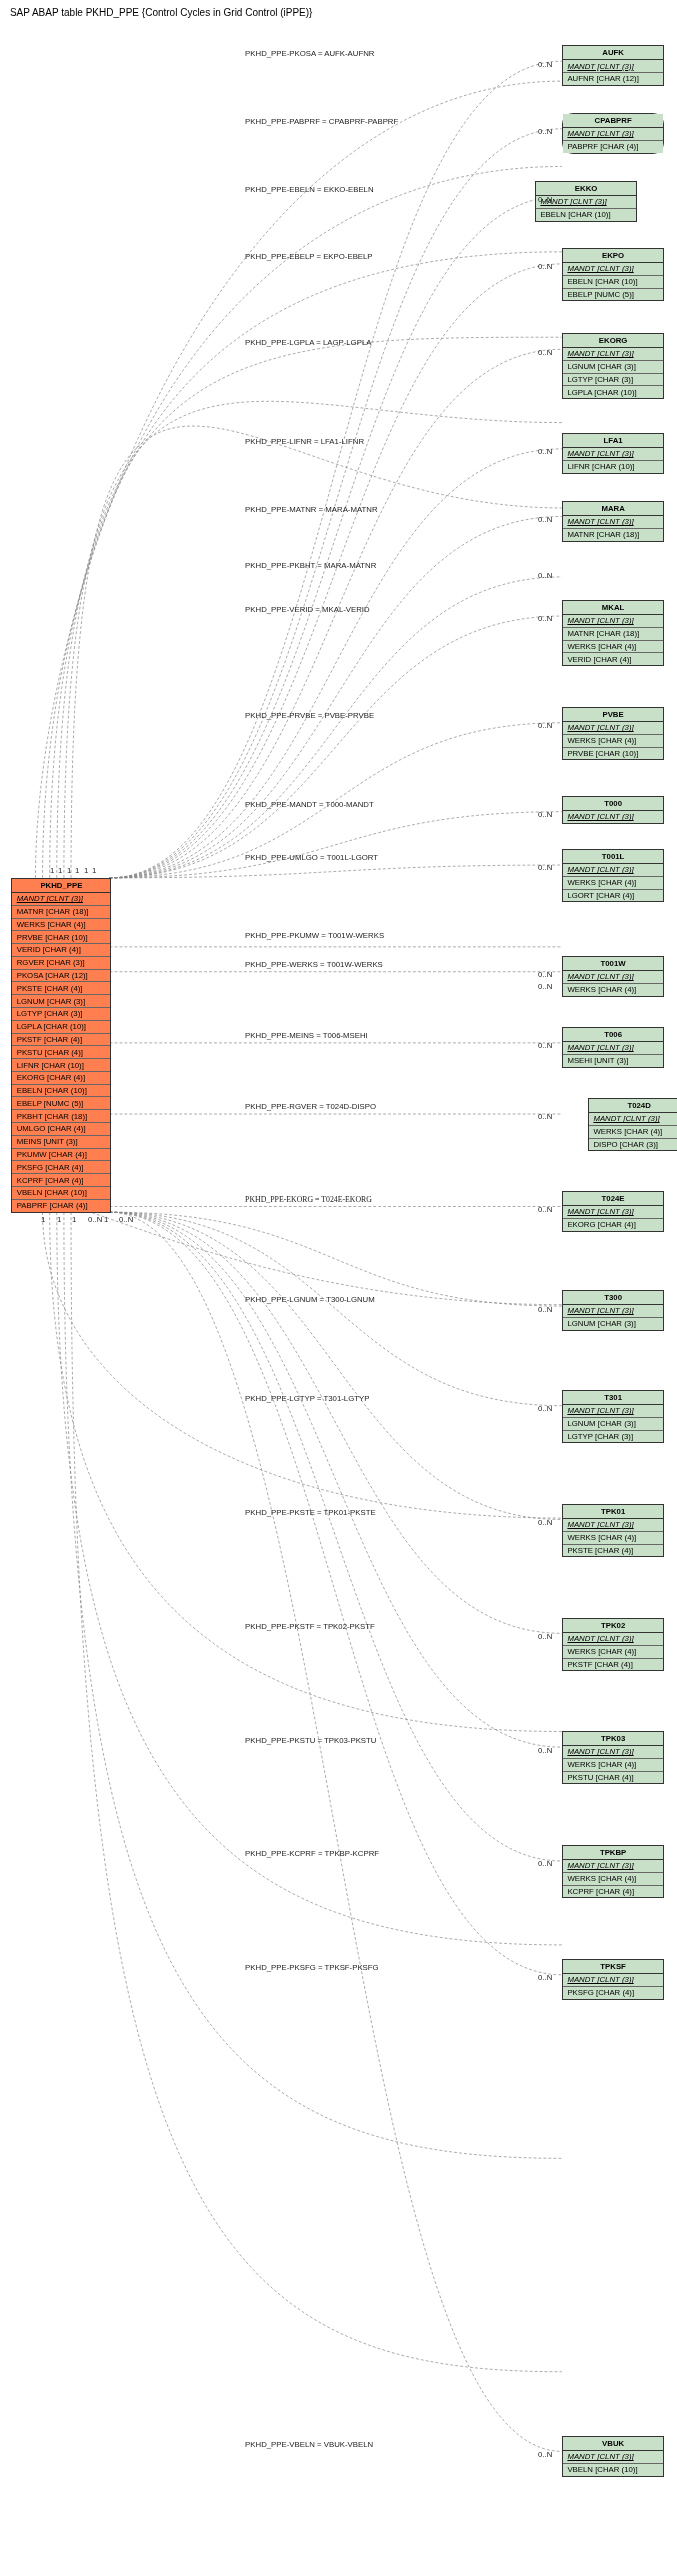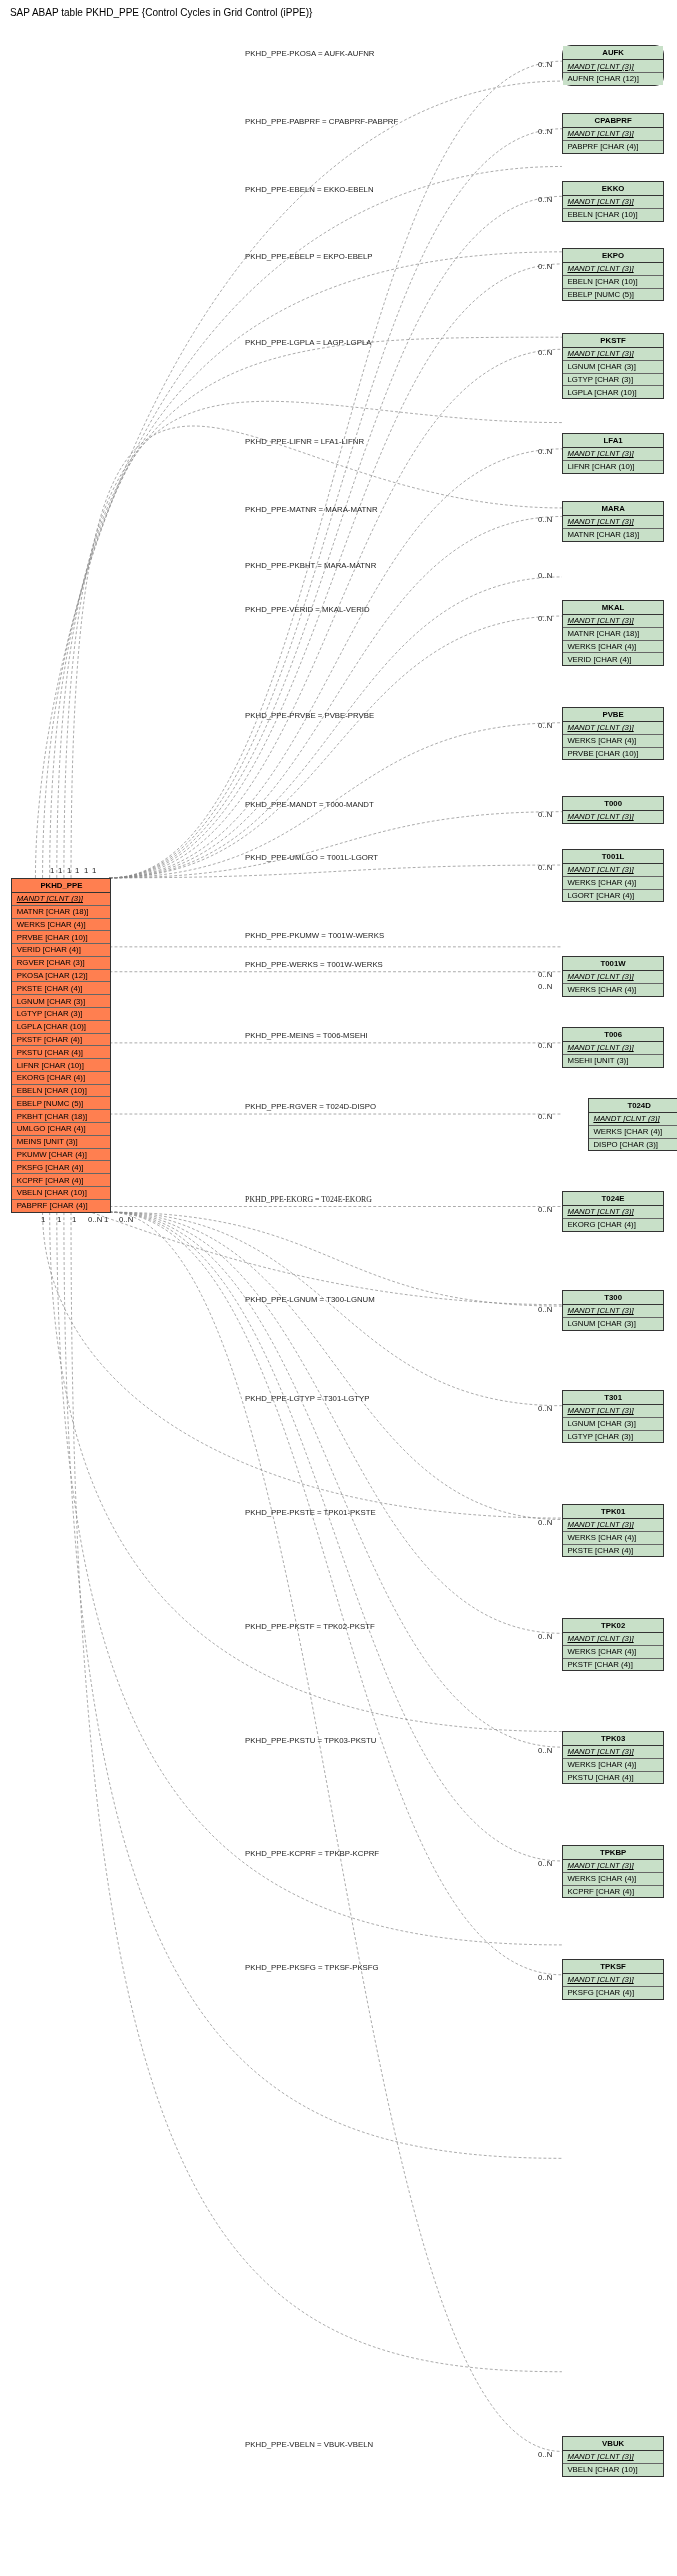--- a/index.html
+++ b/index.html
@@ -156,51 +156,51 @@
   <div id="lc-bot">
       <div class="card" style="left: 34px; top: 1191px;">1</div>
       <div class="card" style="left: 50px; top: 1191px;">1</div>
       <div class="card" style="left: 65px; top: 1191px;">1</div>
       <div class="card" style="left: 81px; top: 1191px;">0..N</div>
       <div class="card" style="left: 97px; top: 1191px;">1</div>
       <div class="card" style="left: 112px; top: 1191px;">0..N</div>
     </div>
 
   <div id="refs">
-      <div class="entity ref" style="left: 555px; top: 21.3px; width: 100px; border-radius: 9px;">
+      <div class="entity ref" style="left: 555px; top: 21.3px; width: 100px;">
         <div class="hdr">AUFK</div>
         <div class="row key">MANDT [CLNT (3)]</div>
         <div class="row">AUFNR [CHAR (12)]</div>
       </div>
       <div class="edge-label" style="left: 238px; top: 25.6px;">PKHD_PPE-PKOSA = AUFK-AUFNR</div>
       <div class="card" style="left: 531px; top: 36px;">0..N</div>
-      <div class="entity ref" style="left: 555px; top: 89px; width: 100px;">
+      <div class="entity ref" style="left: 555px; top: 89px; width: 100px; border-radius: 11px;">
         <div class="hdr">CPABPRF</div>
         <div class="row key">MANDT [CLNT (3)]</div>
         <div class="row">PABPRF [CHAR (4)]</div>
       </div>
       <div class="edge-label" style="left: 238px; top: 93px;">PKHD_PPE-PABPRF = CPABPRF-PABPRF</div>
       <div class="card" style="left: 531px; top: 103px;">0..N</div>
-      <div class="entity ref" style="left: 555px; top: 157px; width: 100px;">
+      <div class="entity ref" style="left: 528px; top: 157px; width: 100px;">
         <div class="hdr">EKKO</div>
         <div class="row key">MANDT [CLNT (3)]</div>
         <div class="row">EBELN [CHAR (10)]</div>
       </div>
       <div class="edge-label" style="left: 238px; top: 161px;">PKHD_PPE-EBELN = EKKO-EBELN</div>
       <div class="card" style="left: 531px; top: 171px;">0..N</div>
       <div class="entity ref" style="left: 555px; top: 224px; width: 100px;">
         <div class="hdr">EKPO</div>
         <div class="row key">MANDT [CLNT (3)]</div>
         <div class="row">EBELN [CHAR (10)]</div>
         <div class="row">EBELP [NUMC (5)]</div>
       </div>
       <div class="edge-label" style="left: 238px; top: 228px;">PKHD_PPE-EBELP = EKPO-EBELP</div>
       <div class="card" style="left: 531px; top: 238px;">0..N</div>
       <div class="entity ref" style="left: 555px; top: 309px; width: 100px;">
-        <div class="hdr">PKSTF</div>
+        <div class="hdr">EKORG</div>
         <div class="row key">MANDT [CLNT (3)]</div>
         <div class="row">LGNUM [CHAR (3)]</div>
         <div class="row">LGTYP [CHAR (3)]</div>
         <div class="row">LGPLA [CHAR (10)]</div>
       </div>
       <div class="edge-label" style="left: 238px; top: 314px;">PKHD_PPE-LGPLA = LAGP-LGPLA</div>
       <div class="card" style="left: 531px; top: 324px;">0..N</div>
       <div class="entity ref" style="left: 555px; top: 409px; width: 100px;">
         <div class="hdr">LFA1</div>
         <div class="row key">MANDT [CLNT (3)]</div>

